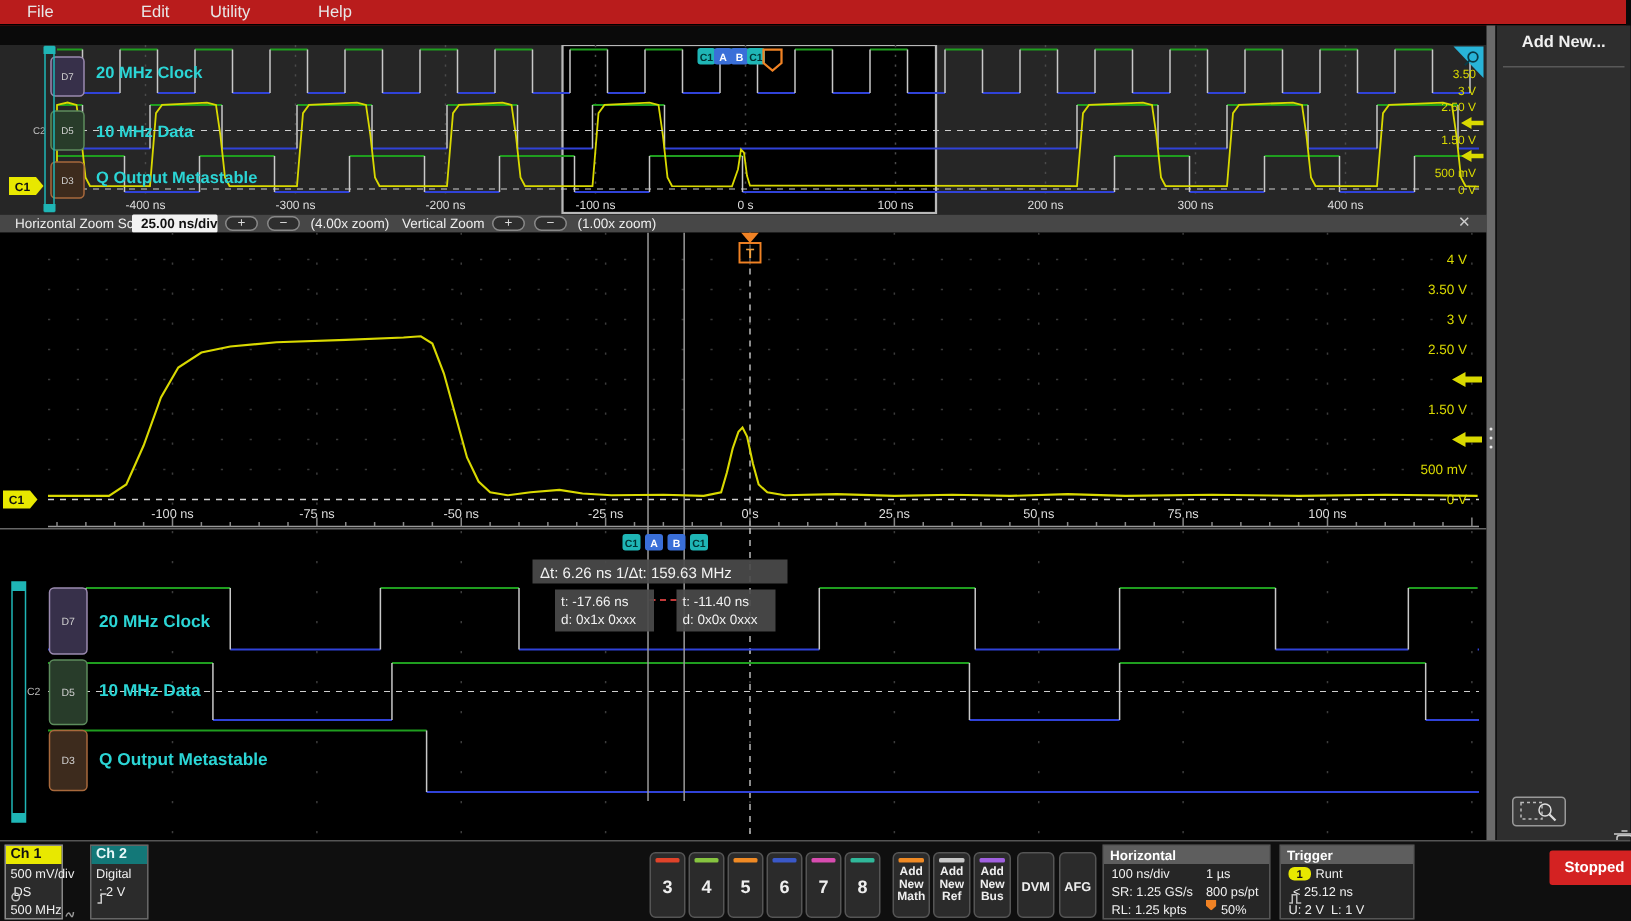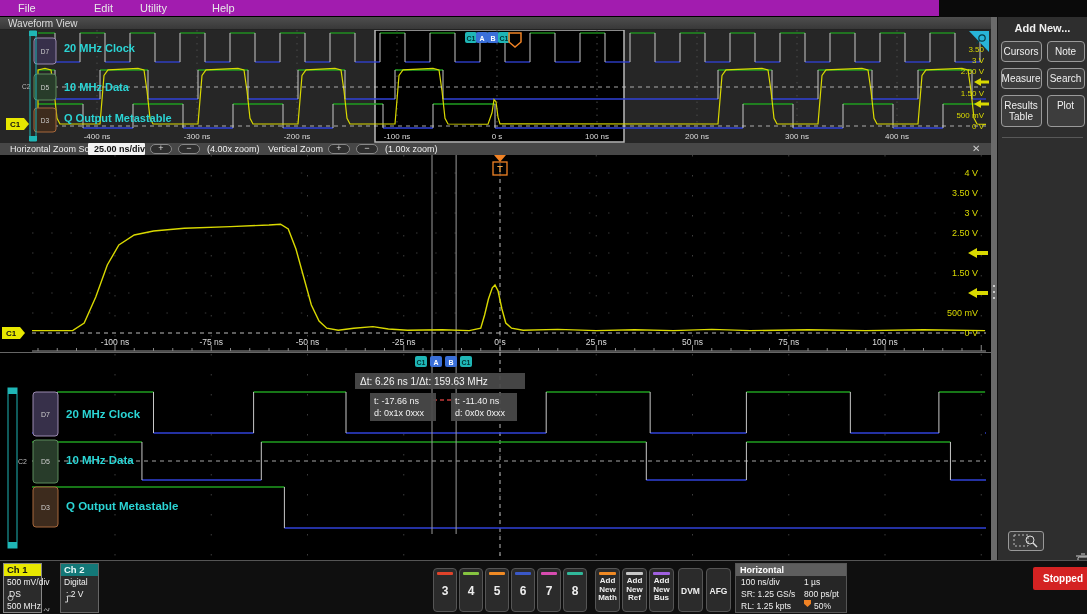--- a/index.html
+++ b/index.html
@@ -1,18 +1,18 @@
 <!DOCTYPE html>
 <html><head>
 <meta charset="utf-8">
 <style>
 *{margin:0;padding:0;box-sizing:border-box}
 html,body{width:1087px;height:614px;background:#0a0a0a;font-family:"Liberation Sans",sans-serif;overflow:hidden}
 #root{position:absolute;inset:0;width:1087px;height:614px}
-#menubar{position:absolute;left:0;top:0;width:939px;height:17px;background:#a21caf;border-bottom:1px solid #000}
+#menubar{position:absolute;left:0;top:0;width:1084px;height:17px;background:#b91c1c;border-bottom:1px solid #000}
 #menubar span{position:absolute;top:2px;font-size:11px;color:#e8e8e8}
 #viewtitle{position:absolute;left:0;top:17px;width:991px;height:13px;background:linear-gradient(#4e4e4e,#383838);border-bottom:1px solid #222;color:#ddd;font-size:10px;padding-left:8px;line-height:13px}
 svg{display:block;position:absolute}
 #ov{left:0;top:30px}
 #zoombar{position:absolute;left:0;top:143px;width:991px;height:12px;background:#474747;font-size:9px;color:#eee}
 #zoombar .zlabel{position:absolute;top:1px}
 .zbtn{position:absolute;top:1px;width:22px;height:10px;background:#2e2e2e;border:1px solid #888;border-radius:5px;color:#ddd;font-size:9px;line-height:7px;text-align:center}
 #zval{position:absolute;left:88px;top:0;width:57px;height:12px;background:#f2f2f2;color:#111;font-size:9px;font-weight:bold;text-align:right;line-height:12px;border-radius:1px}
 #zclose{position:absolute;left:972px;top:0;color:#ccc;font-size:10px;line-height:12px}
 #mainview{left:0;top:155px}
@@ -47,23 +47,20 @@
 </head>
 <body>
 
 <div id="root">
   <div id="menubar">
       <span style="left: 18px;">File</span>
       <span style="left: 78px; margin-left: 16px;">Edit</span>
       <span style="left: 140px;">Utility</span>
       <span style="left: 212px;">Help</span>
     </div>
-  <div id="viewtitle">
-    <span>Waveform View</span>
-  </div>
 
   <svg id="ov" width="991" height="113">
       <rect x="0" y="0" width="991" height="113" fill="#262626"></rect>
       <rect x="375" y="0" width="249" height="112" fill="#000" stroke="#b8b8b8" stroke-width="1.5"></rect>
       <line x1="97" y1="0" x2="97" y2="104" stroke="#4a4a4a" stroke-dasharray="1.5,5"></line>
       <line x1="197" y1="0" x2="197" y2="104" stroke="#4a4a4a" stroke-dasharray="1.5,5"></line>
       <line x1="297" y1="0" x2="297" y2="104" stroke="#4a4a4a" stroke-dasharray="1.5,5"></line>
       <line x1="397" y1="0" x2="397" y2="104" stroke="#4a4a4a" stroke-dasharray="1.5,5"></line>
       <line x1="497" y1="0" x2="497" y2="104" stroke="#4a4a4a" stroke-dasharray="1.5,5"></line>
       <line x1="597" y1="0" x2="597" y2="104" stroke="#4a4a4a" stroke-dasharray="1.5,5"></line>
@@ -453,29 +450,20 @@
     </svg>
 
   <div id="vdivider">
     <i style="top:268px"></i>
       <i style="top:274px"></i>
       <i style="top:280px"></i>
   </div>
 
   <div id="sidebar">
     <div id="sbtitle">Add New...</div>
-    <div id="sbgrid">
-        <div class="sbtn">Cursors</div>
-        <div class="sbtn">Note</div>
-        <div class="sbtn">Measure</div>
-        <div class="sbtn">Search</div>
-        <div class="sbtn">Results
-Table</div>
-        <div class="sbtn">Plot</div>
-      </div>
     <div id="sbdiv"></div>
     <div id="sbzoom">
       <svg width="34" height="18">
         <rect x="5" y="3" width="14" height="11" fill="none" stroke="#bbb" stroke-dasharray="2,2"></rect>
         <circle cx="21" cy="8" r="4" fill="none" stroke="#ddd"></circle>
         <line x1="24" y1="11" x2="28" y2="15" stroke="#ddd" stroke-width="1.5"></line>
       </svg>
     </div>
     <div id="sbtrash">
       <svg width="18" height="20">
@@ -558,17 +546,25 @@
         </div>
       </div>
 
     <div class="infobox" style="left:735px;width:112px">
       <div class="hd">Horizontal</div>
       <div class="row"><span>100 ns/div</span><span class="c2">1 µs</span></div>
       <div class="row"><span>SR: 1.25 GS/s</span><span class="c2">800 ps/pt</span></div>
       <div class="row"><span>RL: 1.25 kpts</span><span class="c2" style="display:flex;align-items:flex-start"><span class="pos50"></span><span>50%</span></span></div>
     </div>
 
+    <div class="infobox" style="left:853px;width:90px">
+      <div class="hd">Trigger</div>
+      <div class="row"><span class="tsrc">1</span><span>Runt</span></div>
+      <div class="row"><span class="micon" style="margin-right:3px"><svg width="9" height="9">
+              <path d="M0.5,8 H2.5 V2.5 H5.5 V8 H8.5" fill="none" stroke="#bbb"></path>
+            </svg></span><span>&lt; 25.12 ns</span></div>
+      <div class="row"><span>U: 2 V  L: 1 V</span></div>
+    </div>
 
 
     <div id="stopped">Stopped</div>
   </div>
 </div>
 
 </body></html>

